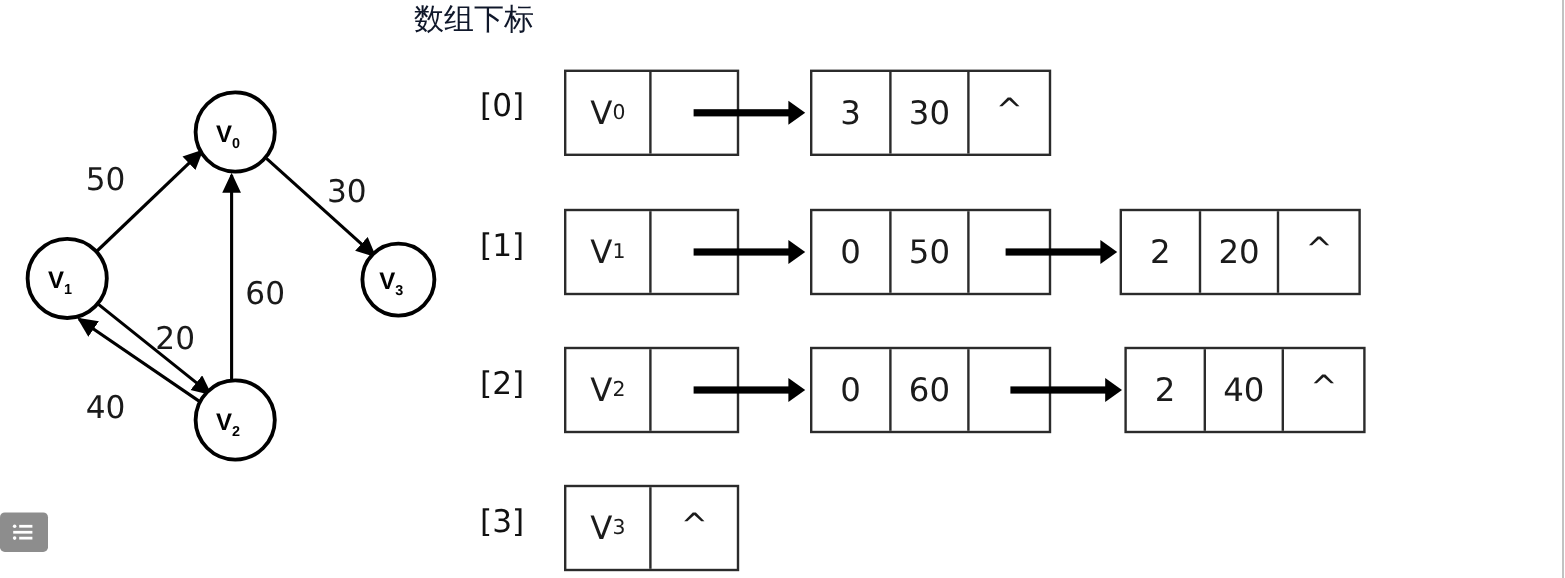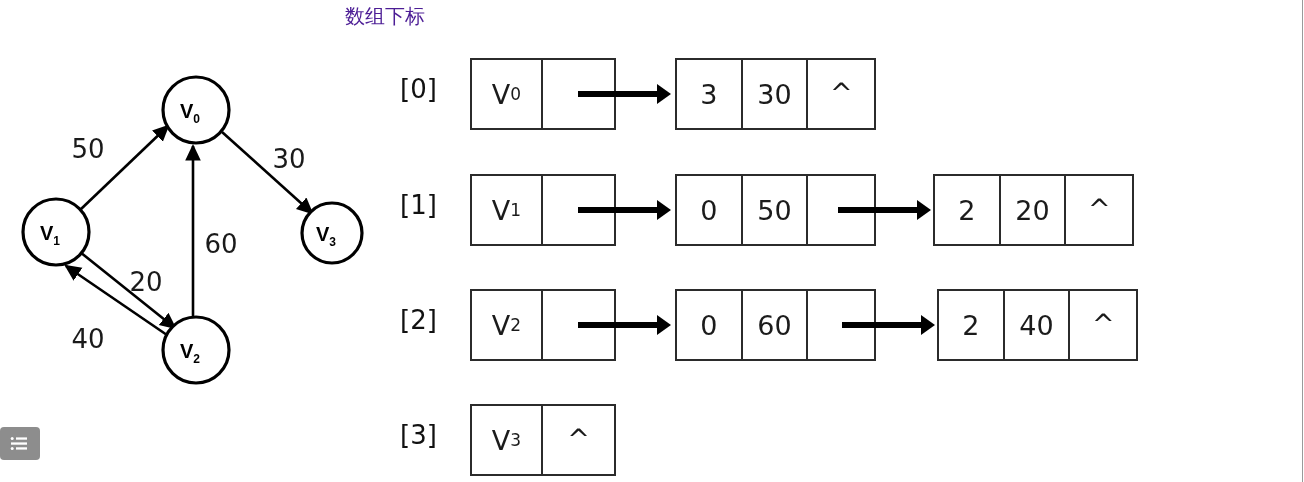--- a/index.html
+++ b/index.html
@@ -25,23 +25,23 @@
     right: 1px;
     width: 1px;
     height: 482px;
     background: #9a9a9a;
   }
   
   .section-title {
     position: absolute;
     left: 345px;
     top: 1px;
-    font-size: 20px;
+    font-size: 25px;
     line-height: 30px;
-    color: #4c1d95;
+    color: #0f172a;
     font-family: "DejaVu Sans", "Liberation Sans", sans-serif;
     white-space: nowrap;
   }
   
   #graph-svg {
     position: absolute;
     left: 0;
     top: 0;
   }
   .node-circle {

